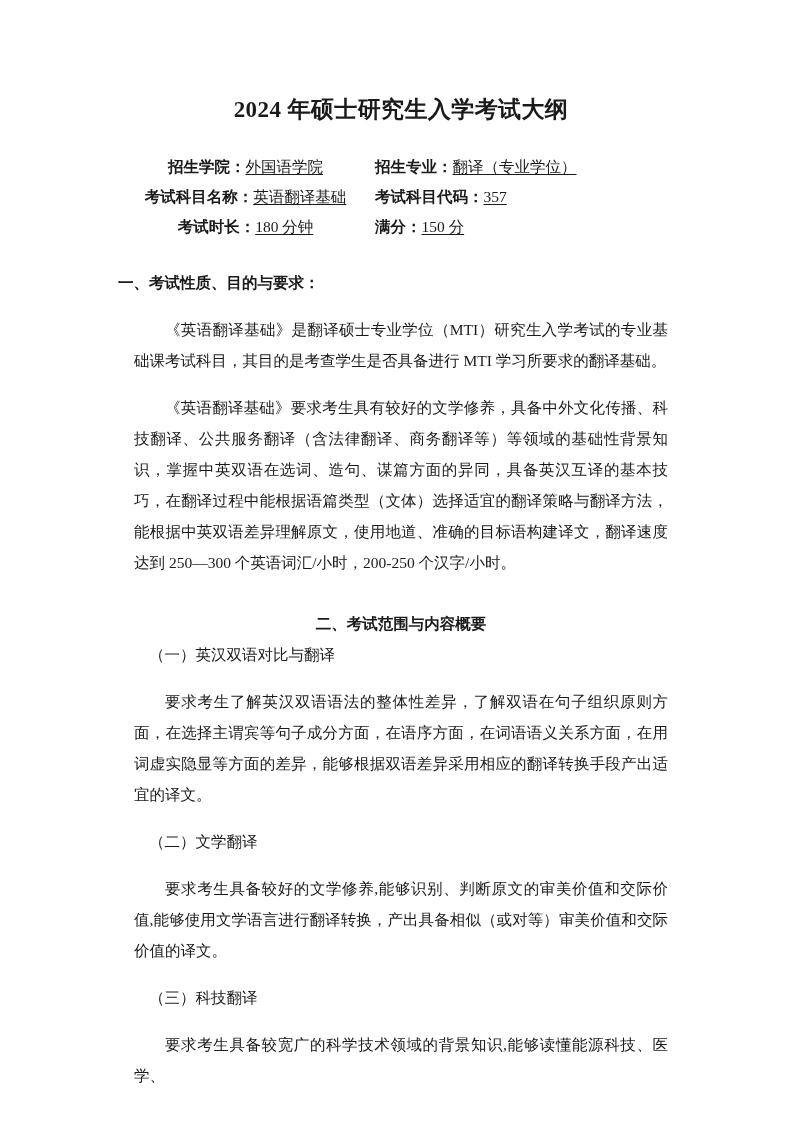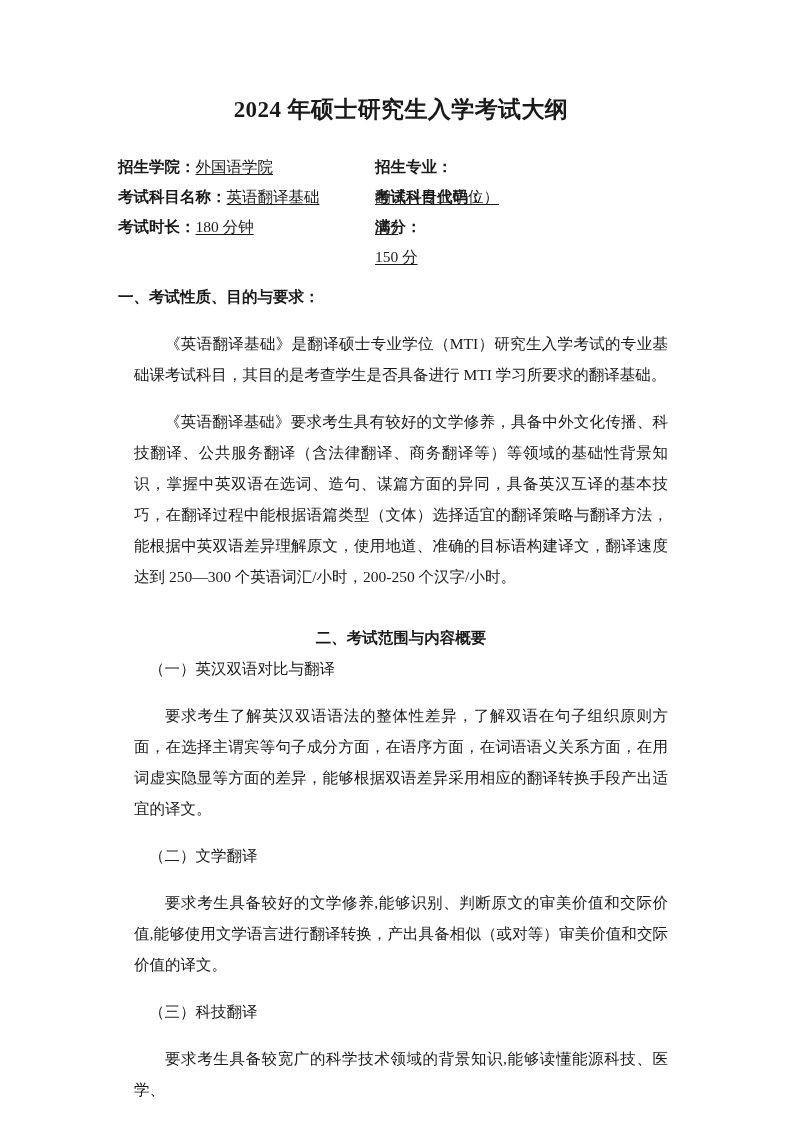--- a/index.html
+++ b/index.html
@@ -49,37 +49,37 @@
     align-items: baseline;
     height: 30px;
   }
   .meta-cell {
     display: flex;
     align-items: baseline;
     font-size: 15.5px;
     line-height: 30px;
     white-space: nowrap;
   }
-  .meta-cell.left  { width: 257px; }
-  .meta-cell.right { width: 300px; flex-direction: column; }
+  .meta-cell.left  { width: 257px; justify-content: center; }
+  .meta-cell.right { width: 300px; }
   .meta-label {
     font-weight: bold;
   }
   .meta-value {
     text-decoration: underline;
     text-underline-offset: 2px;
     padding-right: 2px;
   }
 
   
   .section-heading {
     font-size: 15.5px;
     font-weight: bold;
     line-height: 30px;
-    margin-top: 40px;
+    margin-top: 26px;
   }
 
   
   .sub-heading {
     font-size: 15.5px;
     line-height: 31px;
     text-indent: 31px;
   }
 
   

